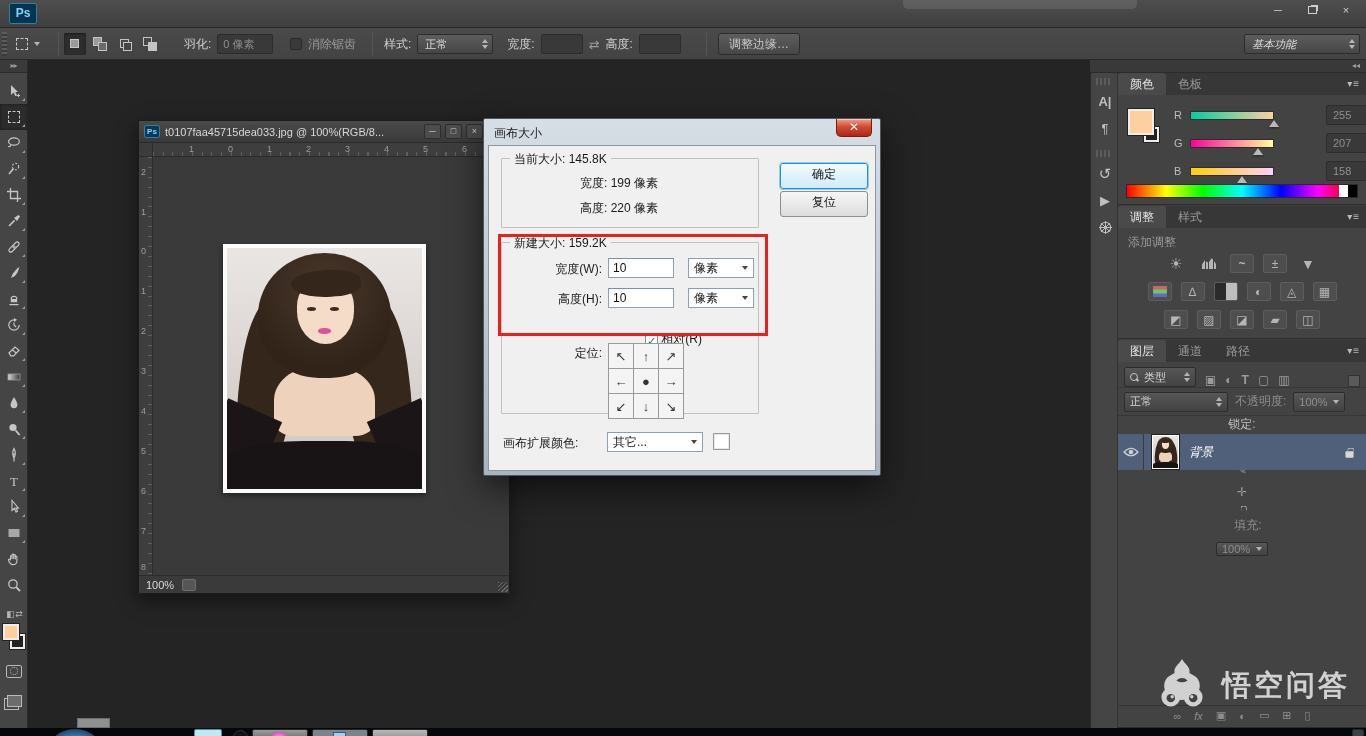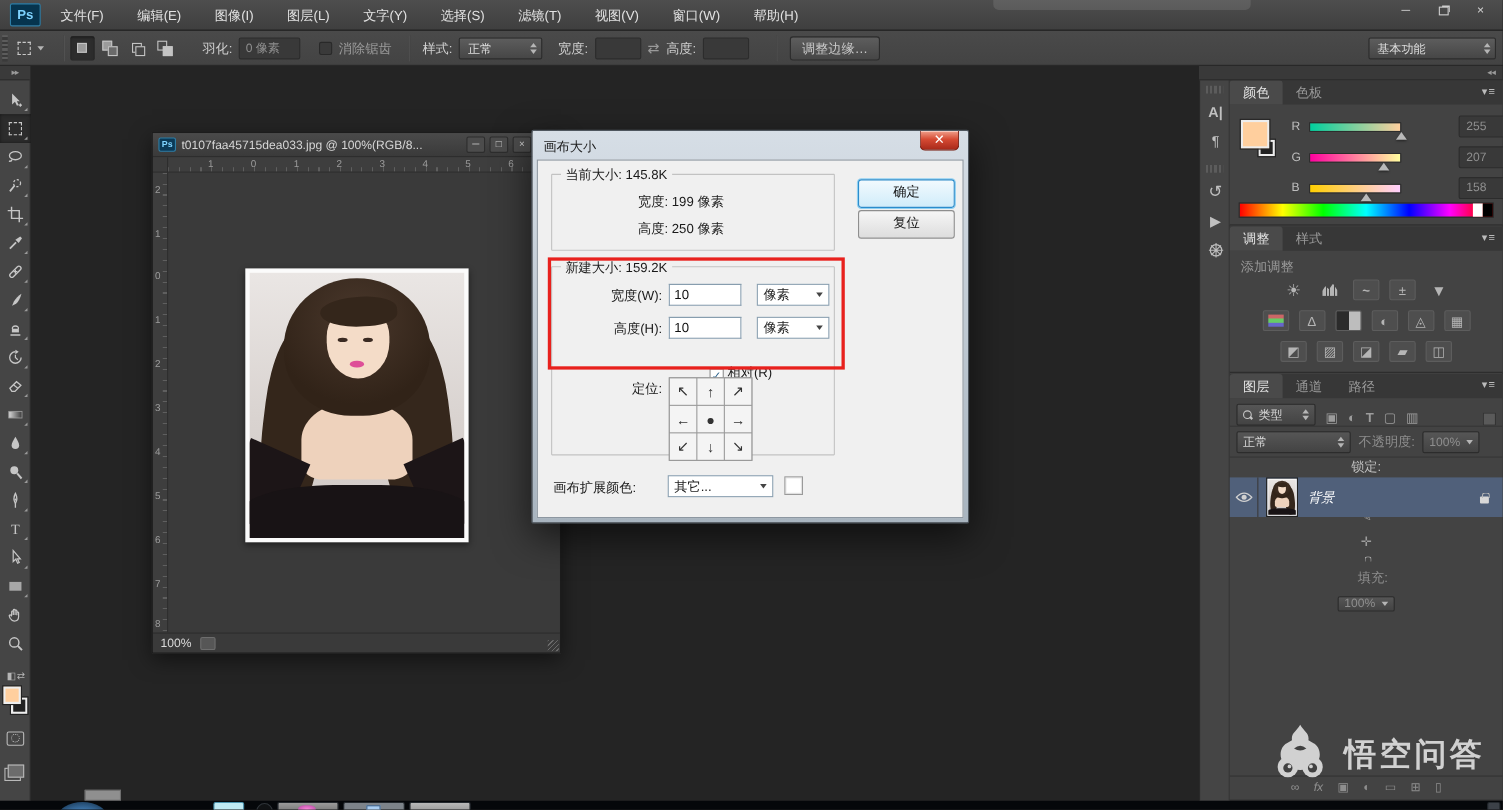--- a/index.html
+++ b/index.html
@@ -146,32 +146,20 @@
   #taskbar .orb{position:absolute;left:52px;top:1px;width:46px;height:30px;border-radius:50%;background:radial-gradient(circle at 50% 115%,#cfeaff,#4f93d4 55%,#16334f 90%);}
   #taskbar .circ{position:absolute;left:233px;top:2px;width:15px;height:15px;border-radius:50%;background:#101214;border:1px solid #2e3338;}
   .tbtn{position:absolute;top:1px;height:12px;border:1px solid #23282d;border-radius:2px;}
   #tfrag{position:absolute;left:77px;top:718px;width:33px;height:10px;background:#8f8f8f;border:1px solid #6e6e6e;z-index:65;}
 </style>
 </head>
 <body>
 
 <div id="menubar">
   <div class="pslogo">Ps</div>
-  <div id="menus">
-    <span class="menuitem">文件(F)</span>
-    <span class="menuitem">编辑(E)</span>
-    <span class="menuitem">图像(I)</span>
-    <span class="menuitem">图层(L)</span>
-    <span class="menuitem">文字(Y)</span>
-    <span class="menuitem">选择(S)</span>
-    <span class="menuitem">滤镜(T)</span>
-    <span class="menuitem">视图(V)</span>
-    <span class="menuitem">窗口(W)</span>
-    <span class="menuitem">帮助(H)</span>
-  </div>
   <div class="tophl"></div>
   <div class="winbtns">
     <span class="winbtn">─</span>
     <span class="winbtn"><i class="restore-glyph"></i></span>
     <span class="winbtn">×</span>
   </div>
 </div>
 
 <div id="optionsbar">
   <div class="grip"></div>
@@ -218,21 +206,21 @@
     <span style="margin-left:8px;">宽度:</span>
     <span class="obfield" style="width:42px;"></span>
     <span style="color:#9a9a9a;font-size:13px;">⇄</span>
     <span>高度:</span>
     <span class="obfield" style="width:42px;"></span>
   </div>
   <div class="obsep" style="left:706px;"></div>
   <div class="ob" style="left:718px;">
       <span class="obbtn">调整边缘…</span>
     </div>
-  <div class="ob" style="right:6px;left:auto;">
+  <div class="ob" style="right:6px;left:auto;font-style:italic;">
       <span class="combo" style="width:116px;">
         <span>基本功能</span>
         <span class="ud">
           <i class="u"></i>
           <i class="d"></i>
         </span>
       </span>
     </div>
 </div>
 
@@ -438,21 +426,21 @@
 <div id="dialog">
   <div id="dlgtitle">
       <span>画布大小</span>
     </div>
   <div class="dlgclose">✕</div>
   <div id="dlgbody">
 
     <div class="grp" style="left:12px;top:12px;width:258px;height:70px;">
       <span class="legend">当前大小: 145.8K</span>
       <div class="dlgrow" style="left:78px;top:16px;position:absolute;">宽度: 199 像素</div>
-      <div class="dlgrow" style="left:78px;top:41px;position:absolute;">高度: 250 像素</div>
+      <div class="dlgrow" style="left:78px;top:41px;position:absolute;">高度: 220 像素</div>
     </div>
 
     <div class="btn7 def" style="left:291px;top:17px;">确定</div>
     <div class="btn7" style="left:291px;top:45px;">复位</div>
 
     <div class="grp" style="left:12px;top:96px;width:258px;height:172px;">
       <span class="legend">新建大小: 159.2K</span>
       <div class="dlgrow" style="left:0;top:18px;width:100px;text-align:right;">宽度(W):</div>
       <input class="txt" style="position: absolute; left: 106px; top: 15px; width: 66px;" value="10">
       <div class="unit" style="left:186px;top:15px;width:66px;">

